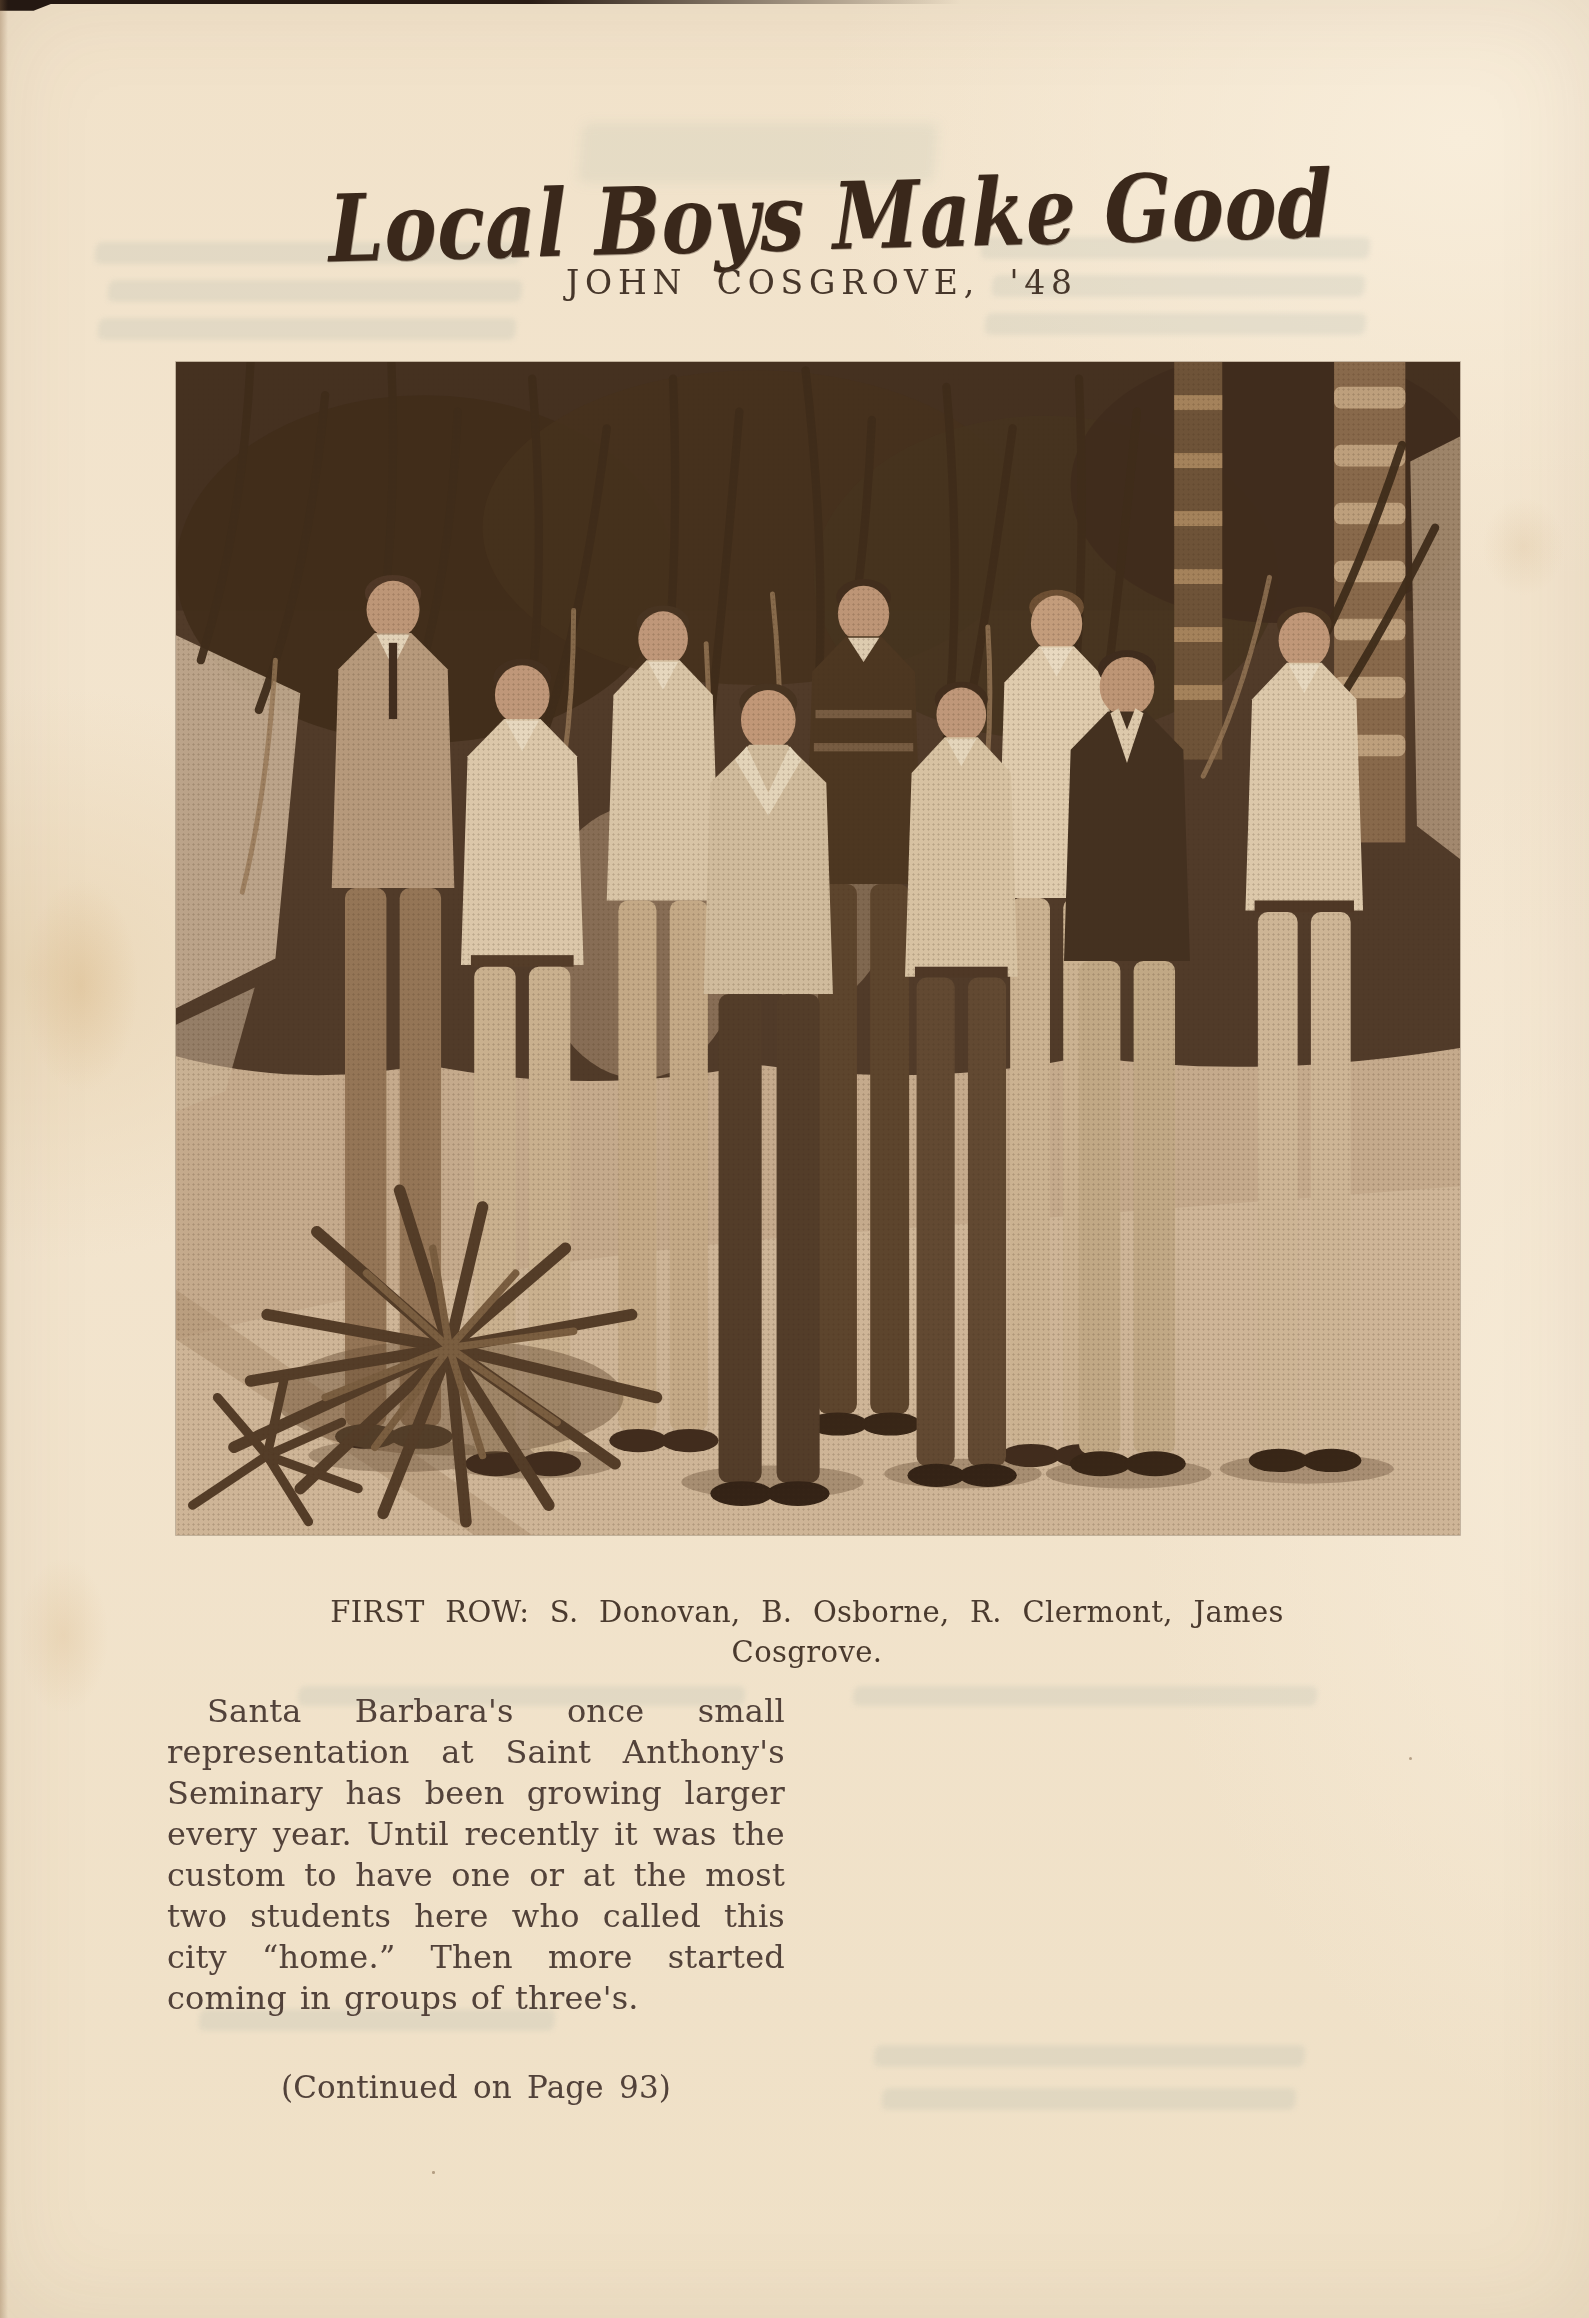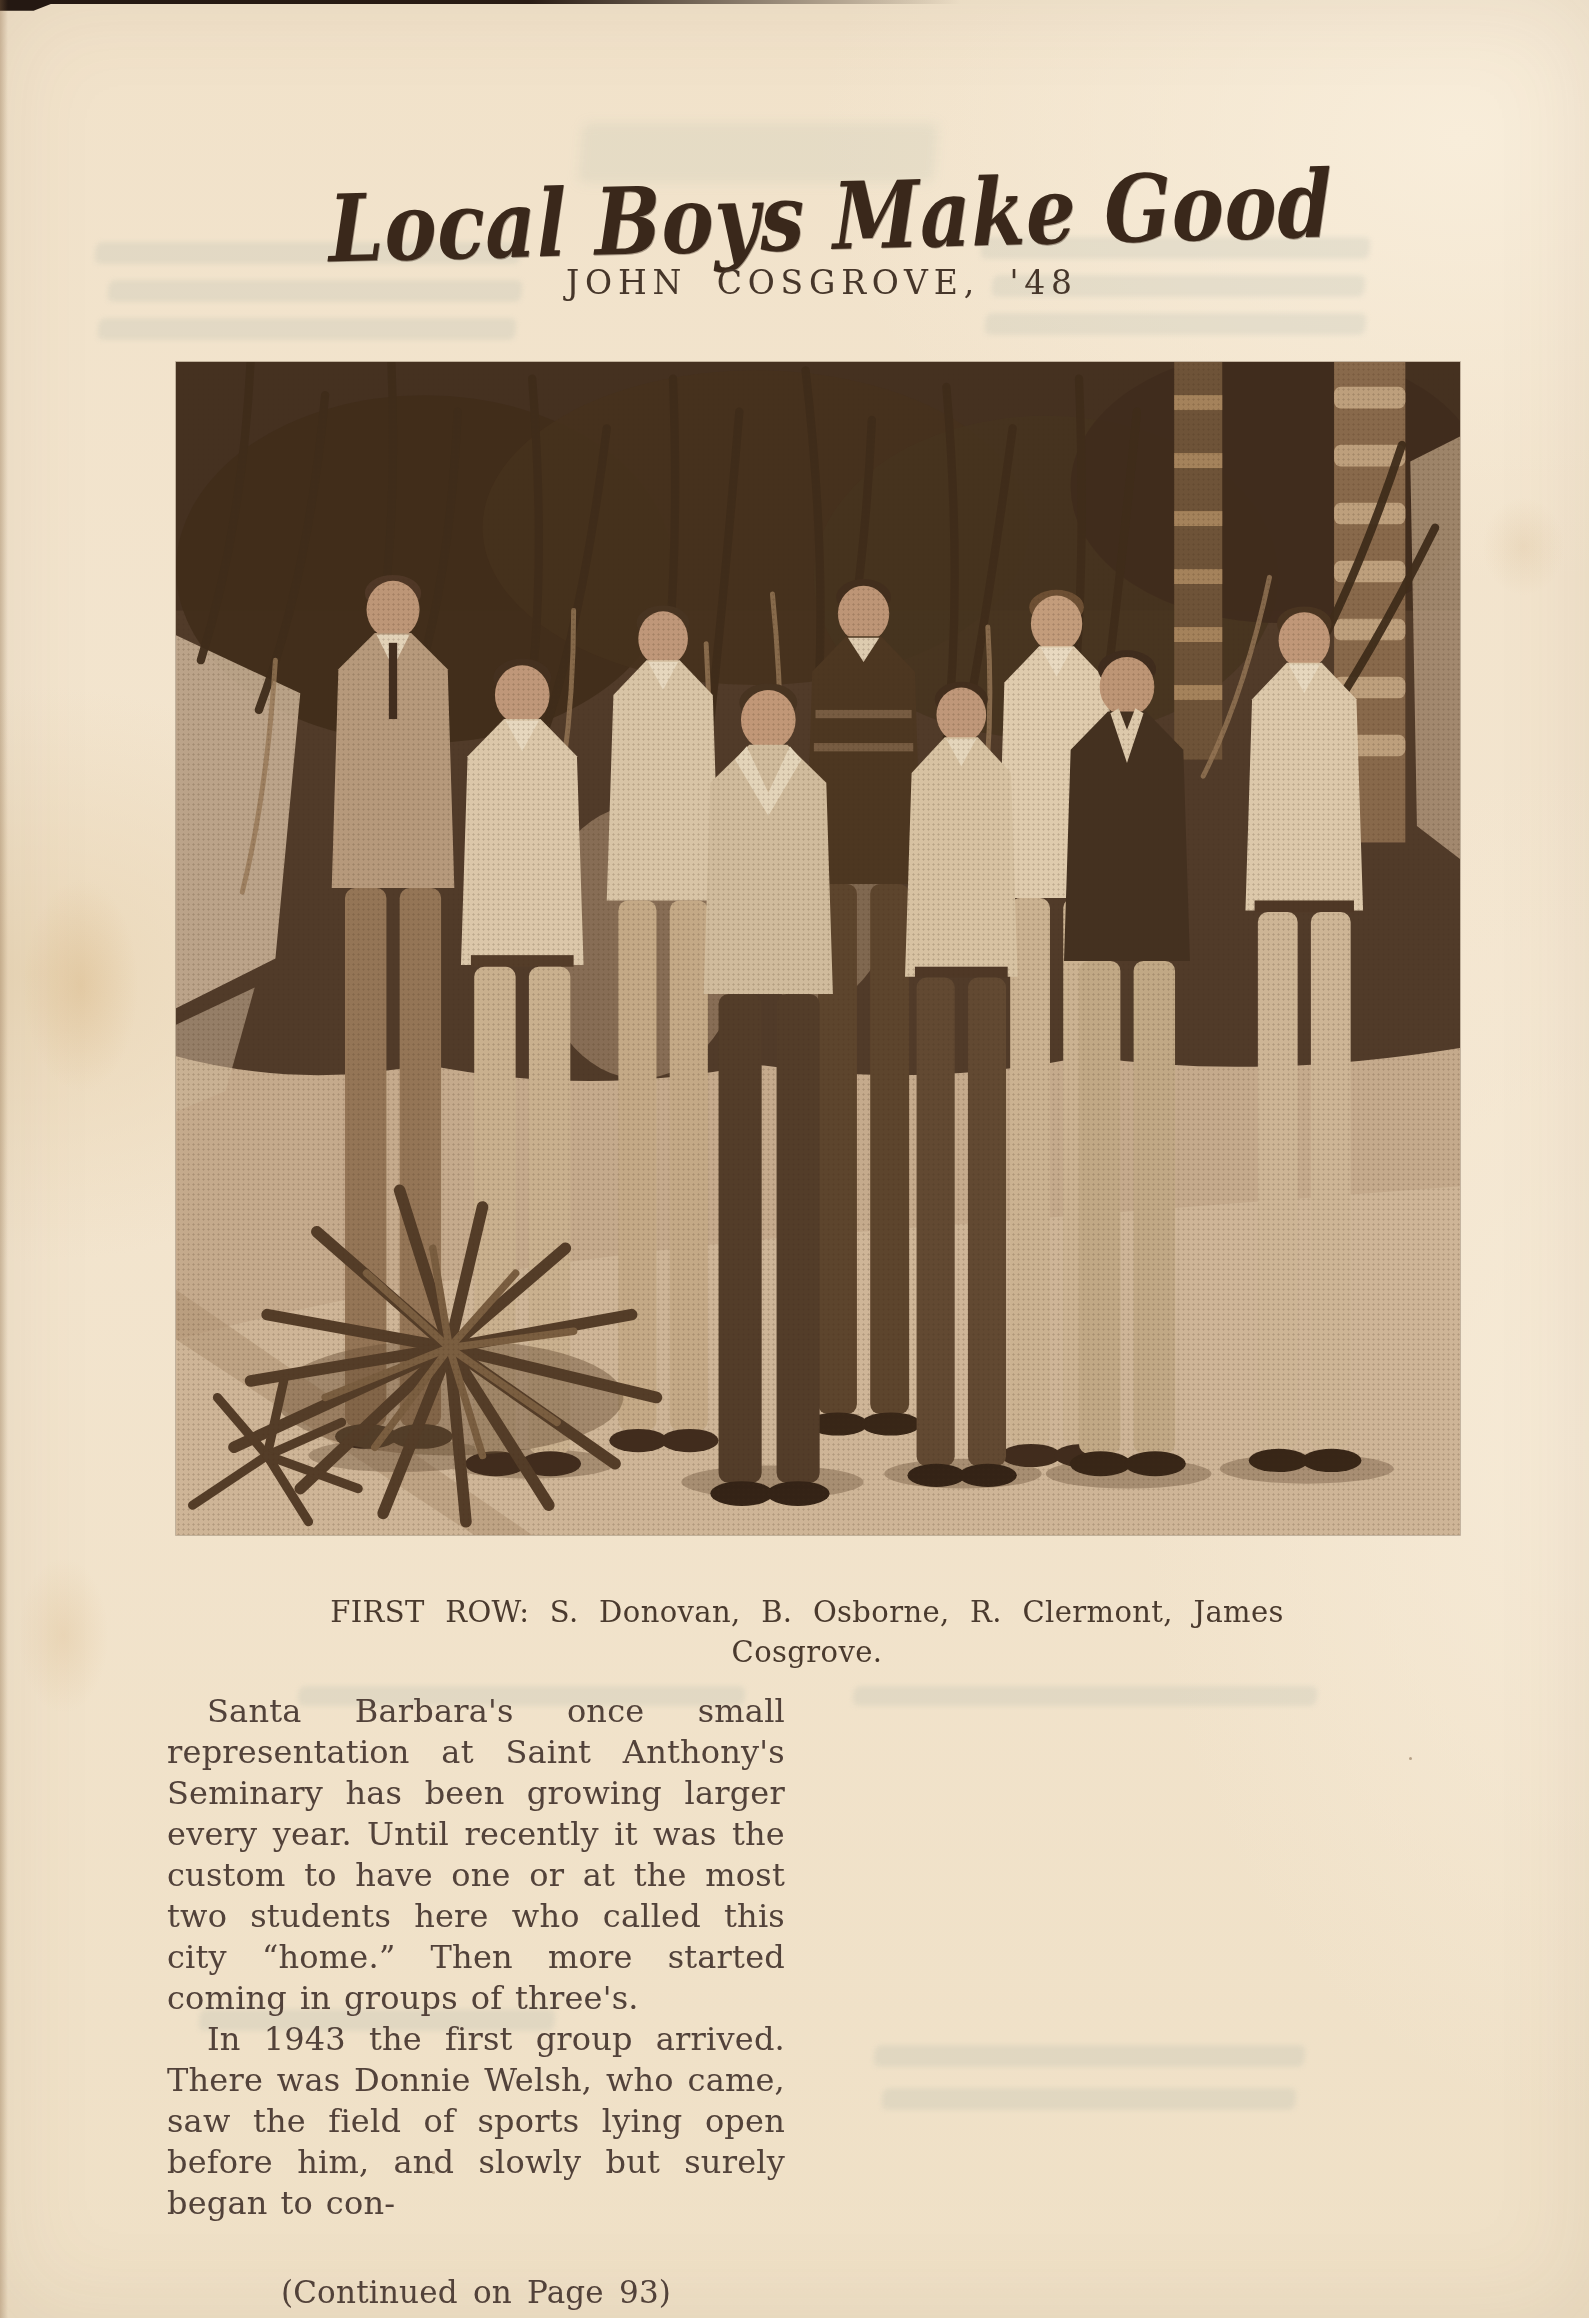--- a/index.html
+++ b/index.html
@@ -326,21 +326,20 @@
     <div class="tint"></div>
   </div>
 
   <div class="caption">
     <div class="l1">FIRST ROW: S. Donovan, B. Osborne, R. Clermont, James Cosgrove.</div>
   </div>
 
   <div class="columns">
     <div class="col">
       <p class="indent">Santa Barbara's once small representation at Saint Anthony's Seminary has been growing larger every year. Until recently it was the custom to have one or at the most two students here who called this city “home.” Then more started coming in groups of three's.</p>
-      <p class="indent">In 1943 the first group arrived. There was Donnie Welsh, who came, saw the field of sports lying open before him, and slowly but surely began to con-</p>
     </div>
     <div class="col">
       <p class="continued">(Continued on Page 93)</p>
     </div>
   </div>
 
 
 </div>
 
 

